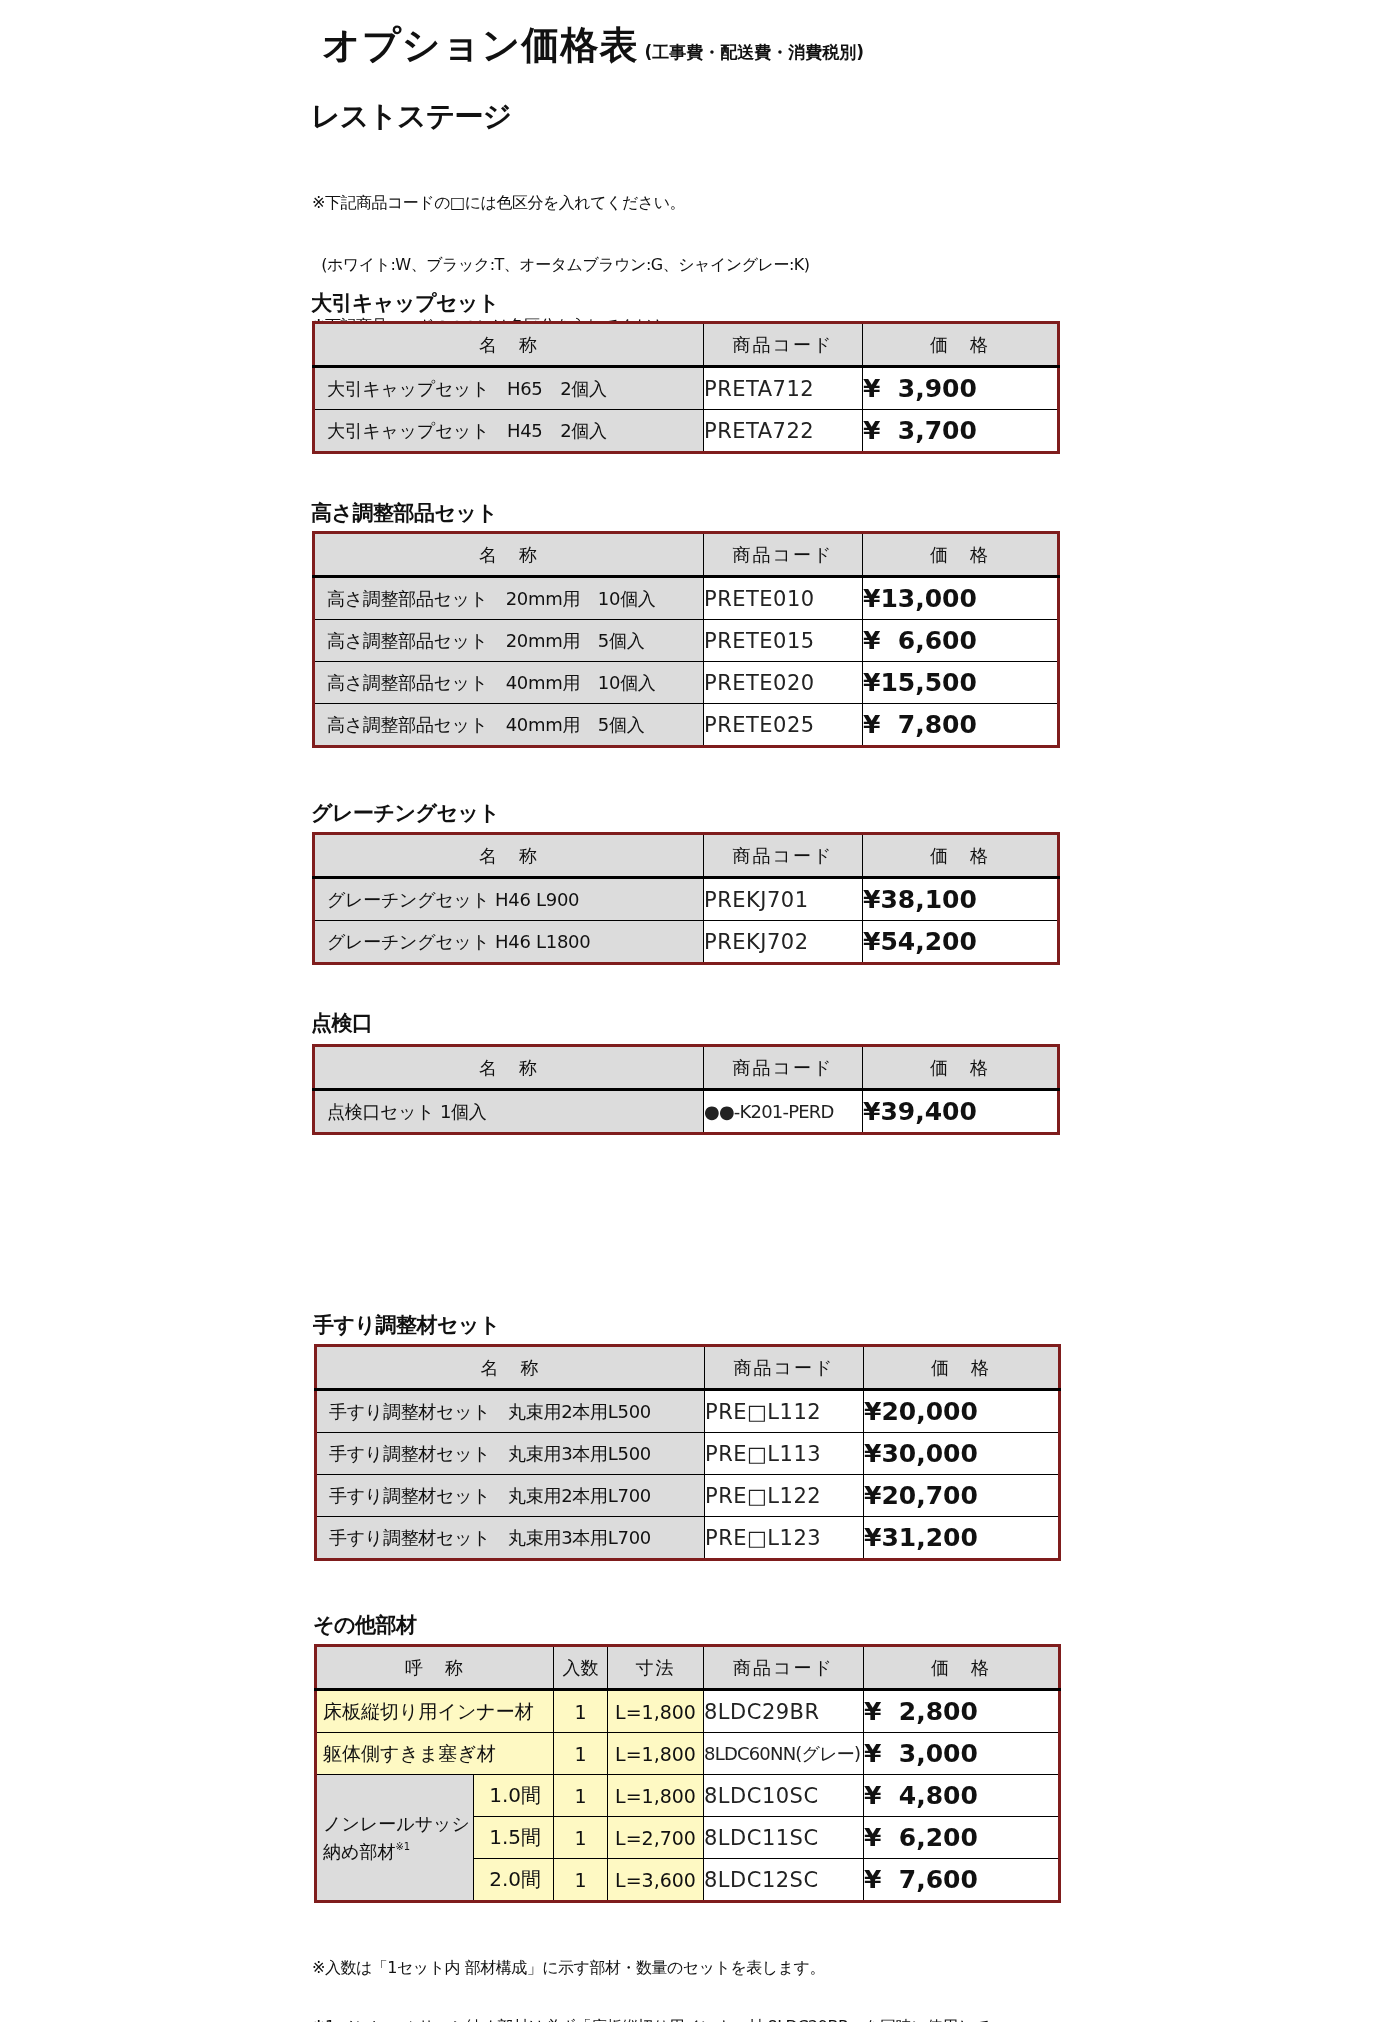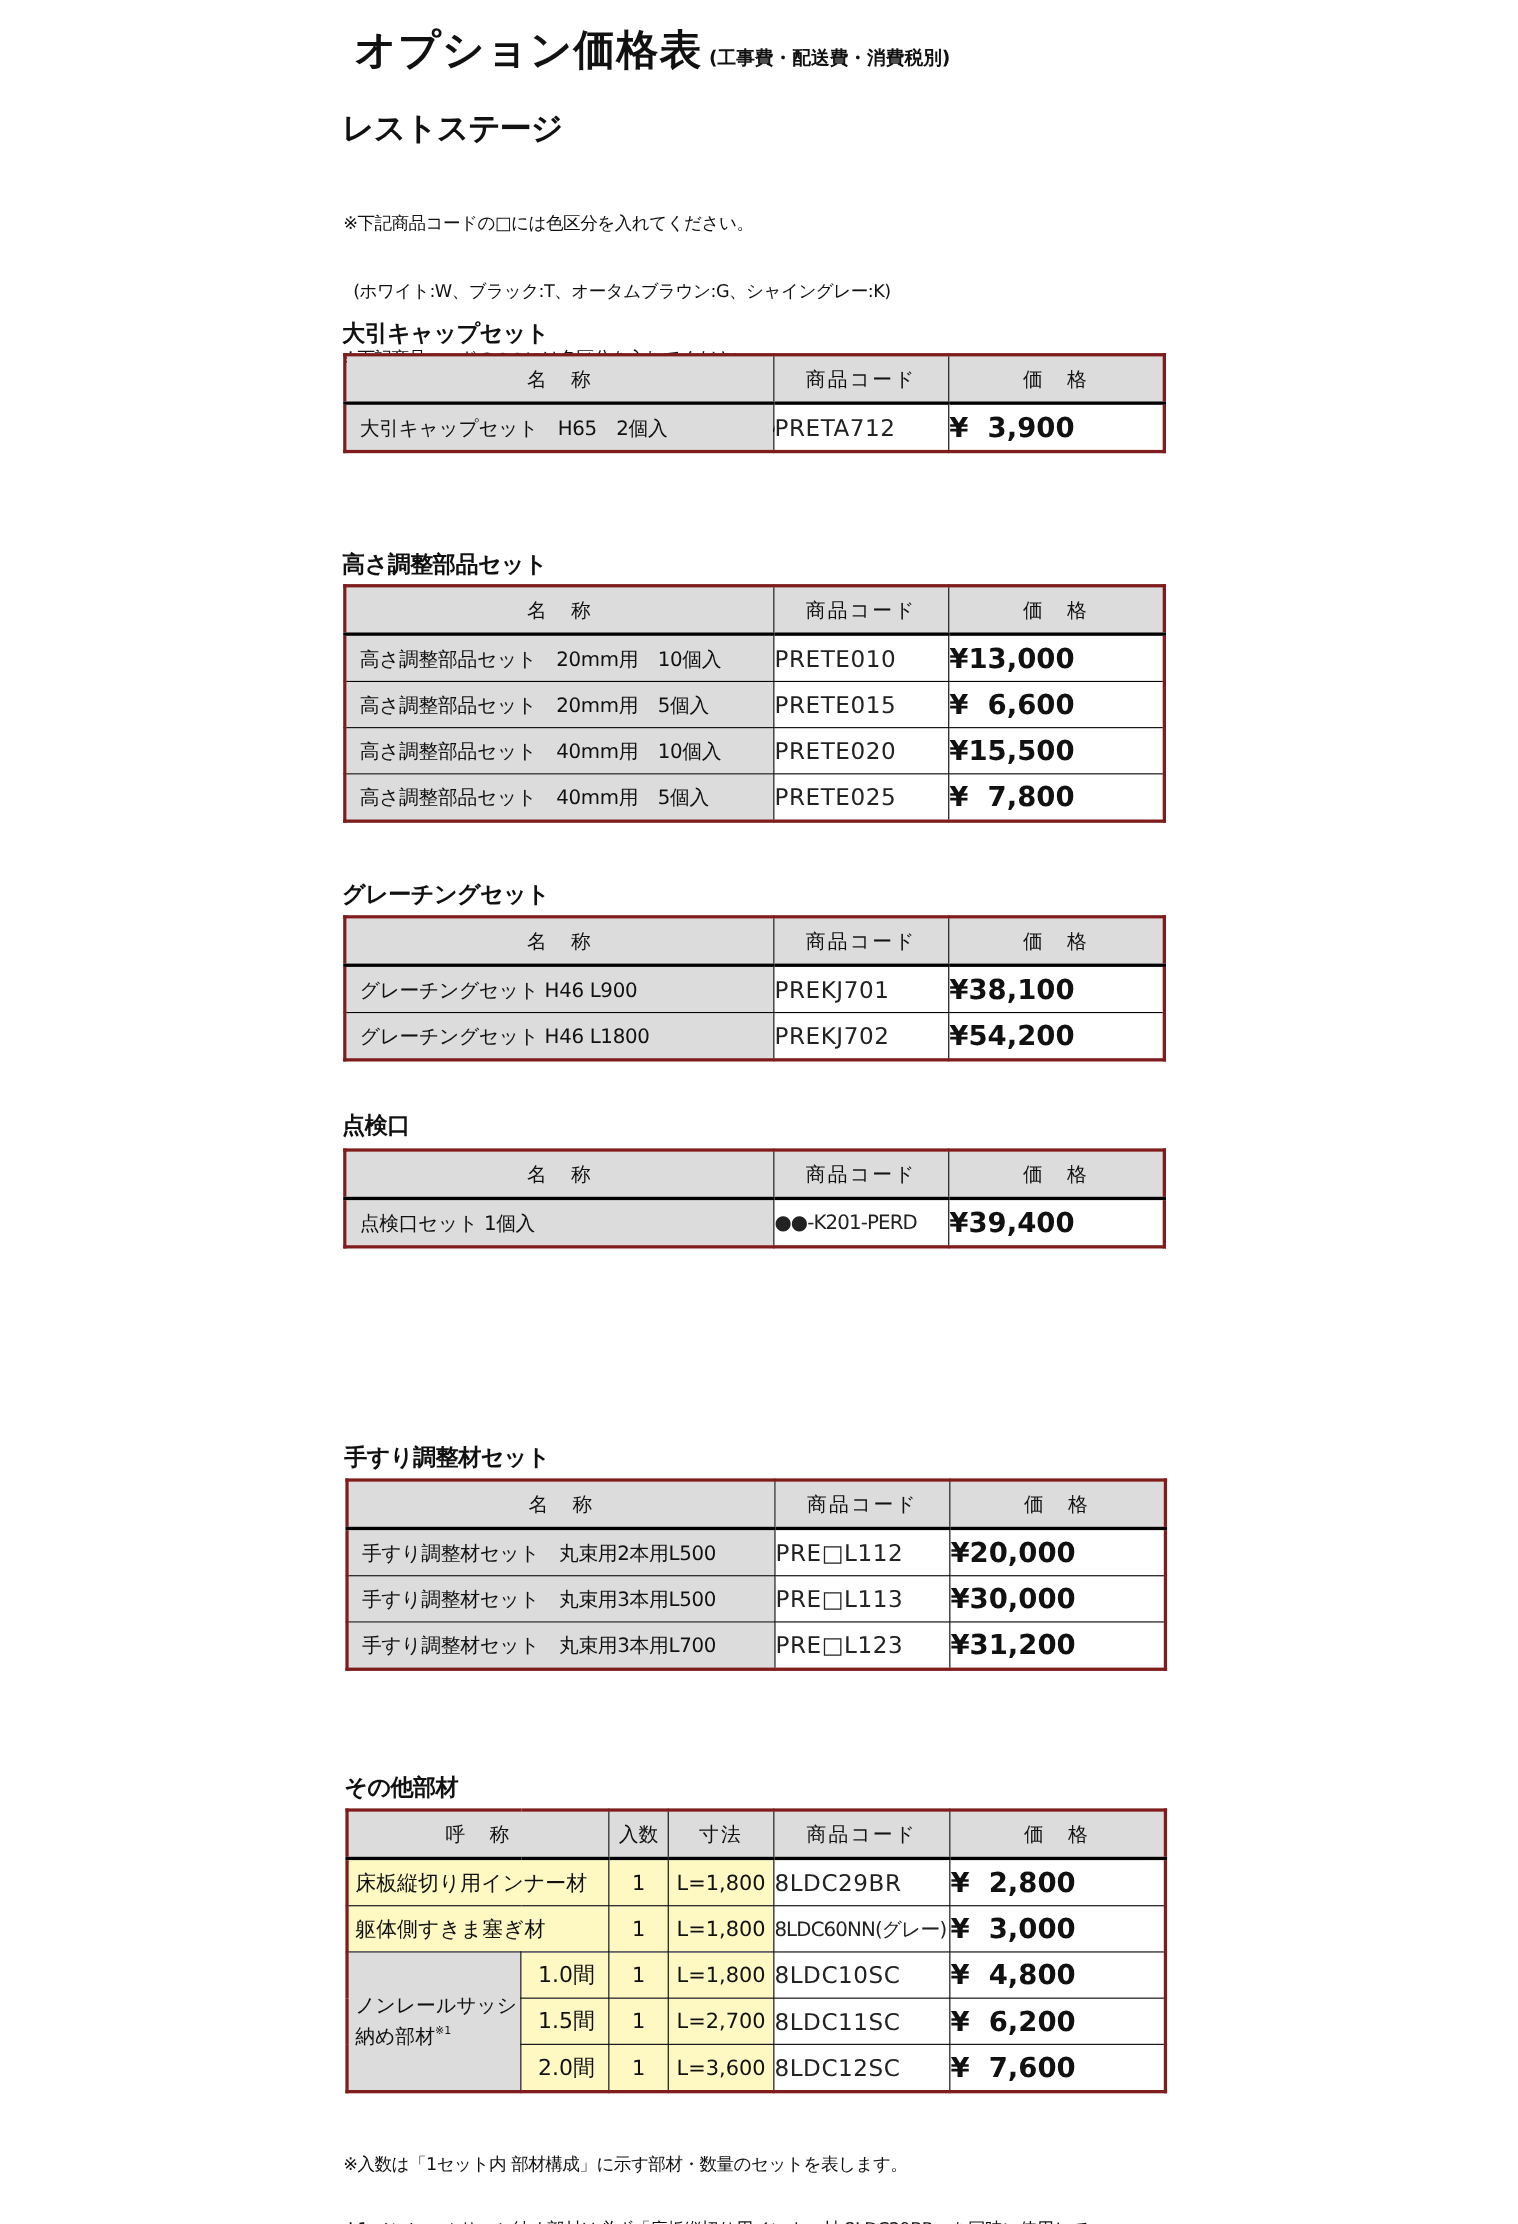--- a/index.html
+++ b/index.html
@@ -54,20 +54,25 @@
     <th>商品コード</th>
     <th>価　格</th>
   </tr>
     </thead>
   <tbody>
     <tr>
       <td class="name">大引キャップセット　H65　2個入</td>
       <td class="code">PRETA712</td>
       <td class="price">¥  3,900</td>
     </tr>
+    <tr>
+      <td class="name">大引キャップセット　H45　2個入</td>
+      <td class="code">PRETA722</td>
+      <td class="price">¥  3,700</td>
+    </tr>
   </tbody>
 </table>
 
 <div class="abs sec-head" style="top:500px">高さ調整部品セット</div>
 <table class="pt" style="top:531px;width:745px">
   <colgroup>
       <col style="width:390px">
       <col style="width:159px">
       <col style="width:196px">
     </colgroup>
@@ -170,20 +175,25 @@
   <tbody>
     <tr>
       <td class="name">手すり調整材セット　丸束用2本用L500</td>
       <td class="code">PRE□L112</td>
       <td class="price">¥20,000</td>
     </tr>
     <tr>
       <td class="name">手すり調整材セット　丸束用3本用L500</td>
       <td class="code">PRE□L113</td>
       <td class="price">¥30,000</td>
+    </tr>
+    <tr>
+      <td class="name">手すり調整材セット　丸束用2本用L700</td>
+      <td class="code">PRE□L122</td>
+      <td class="price">¥20,700</td>
     </tr>
     <tr>
       <td class="name">手すり調整材セット　丸束用3本用L700</td>
       <td class="code">PRE□L123</td>
       <td class="price">¥31,200</td>
     </tr>
   </tbody>
 </table>
 
 <div class="abs sec-head" style="top:1612px;left:313px">その他部材</div>

